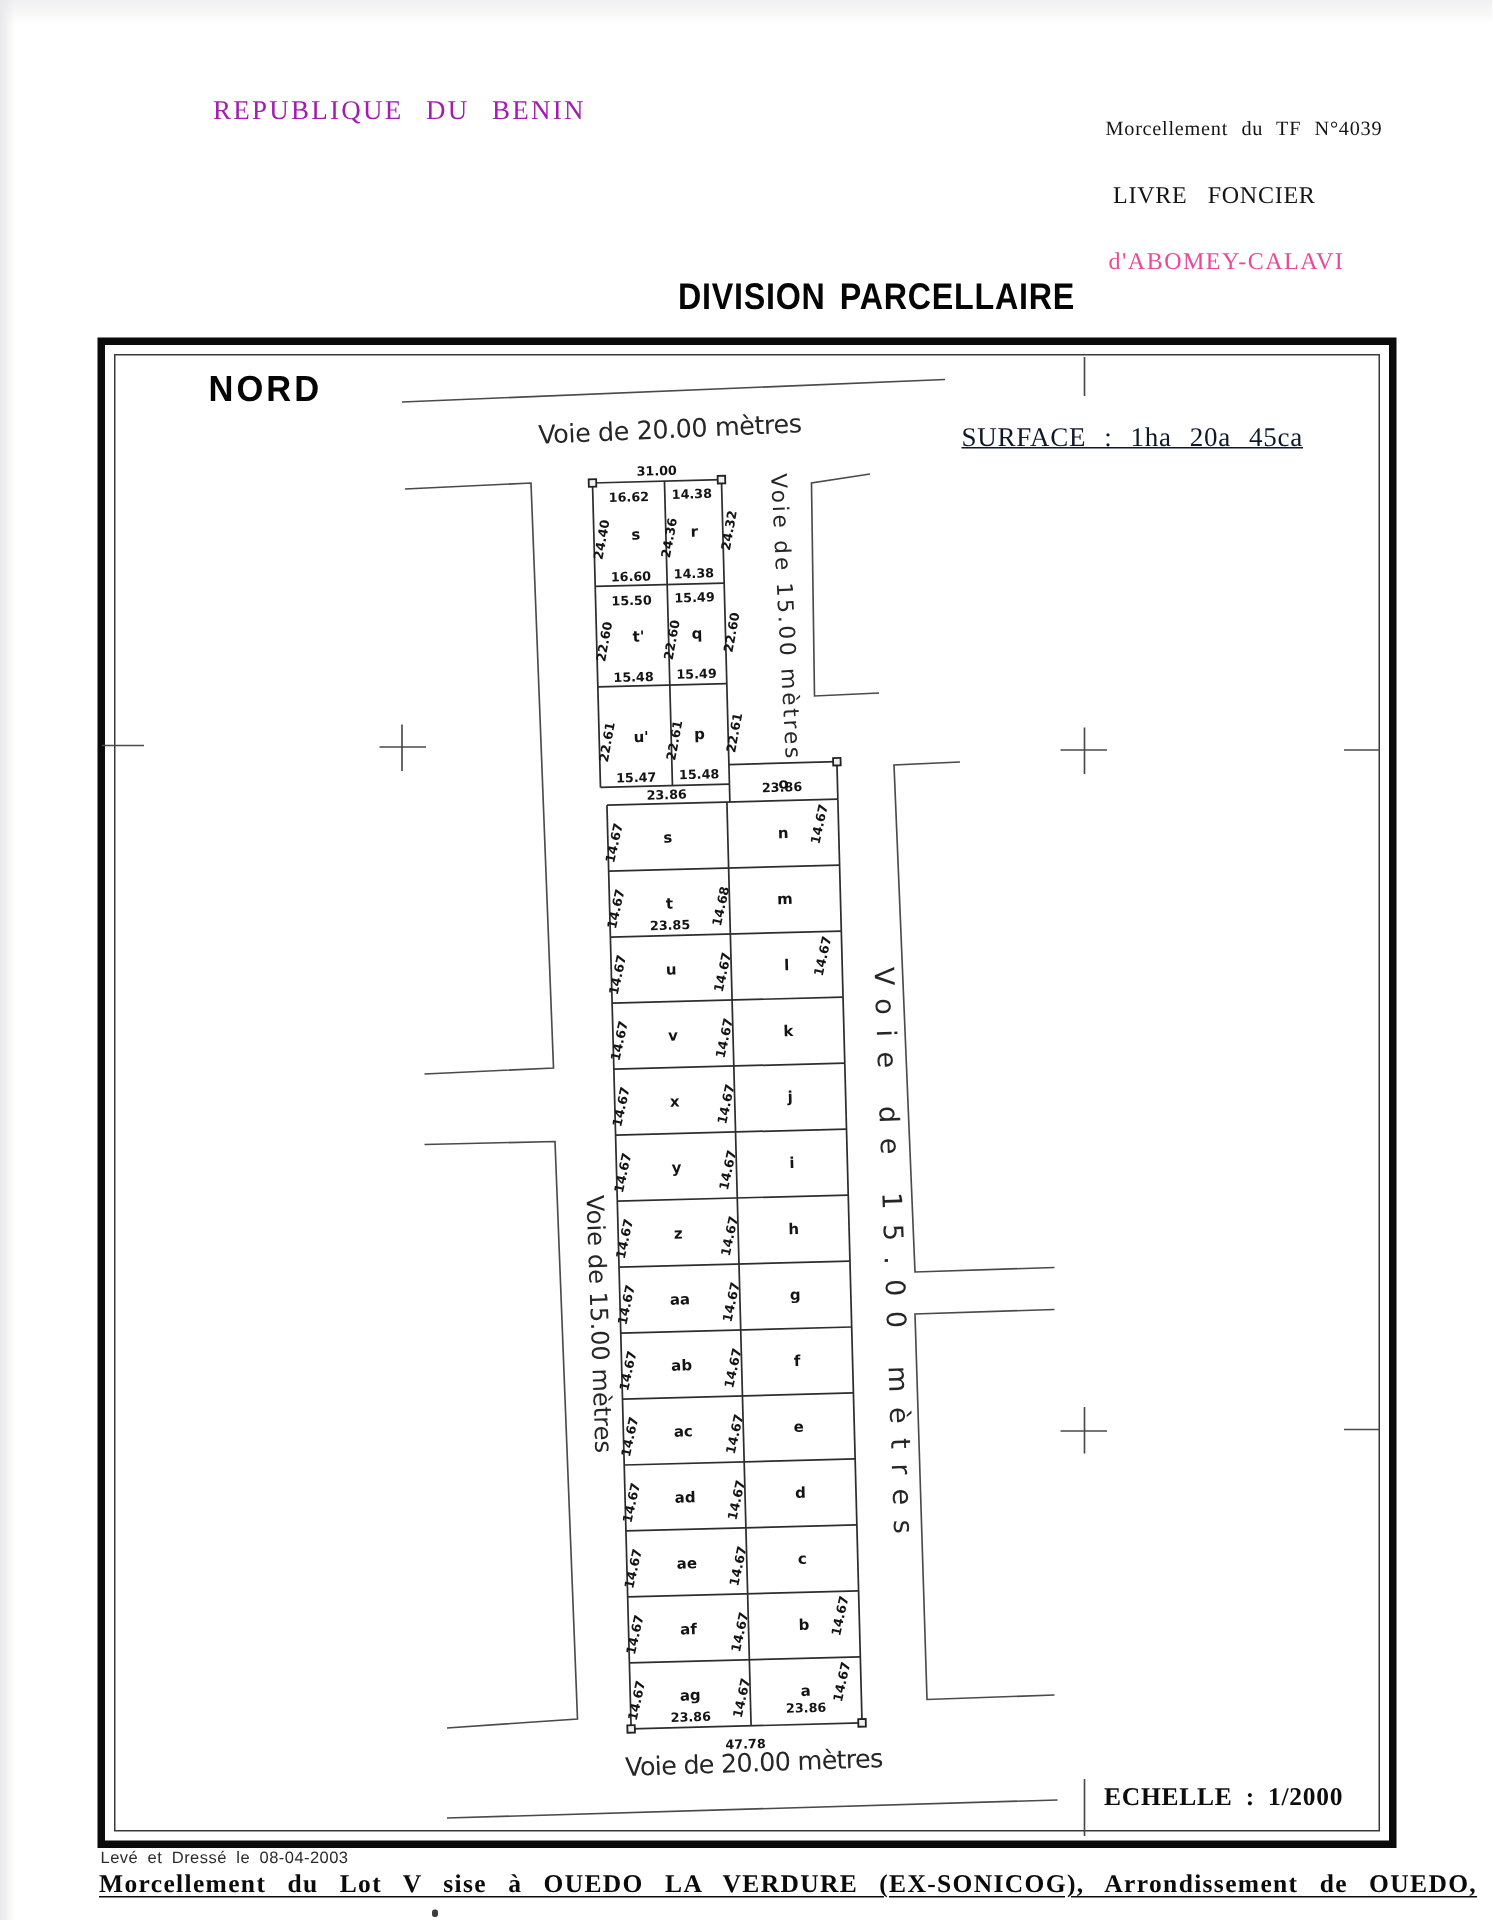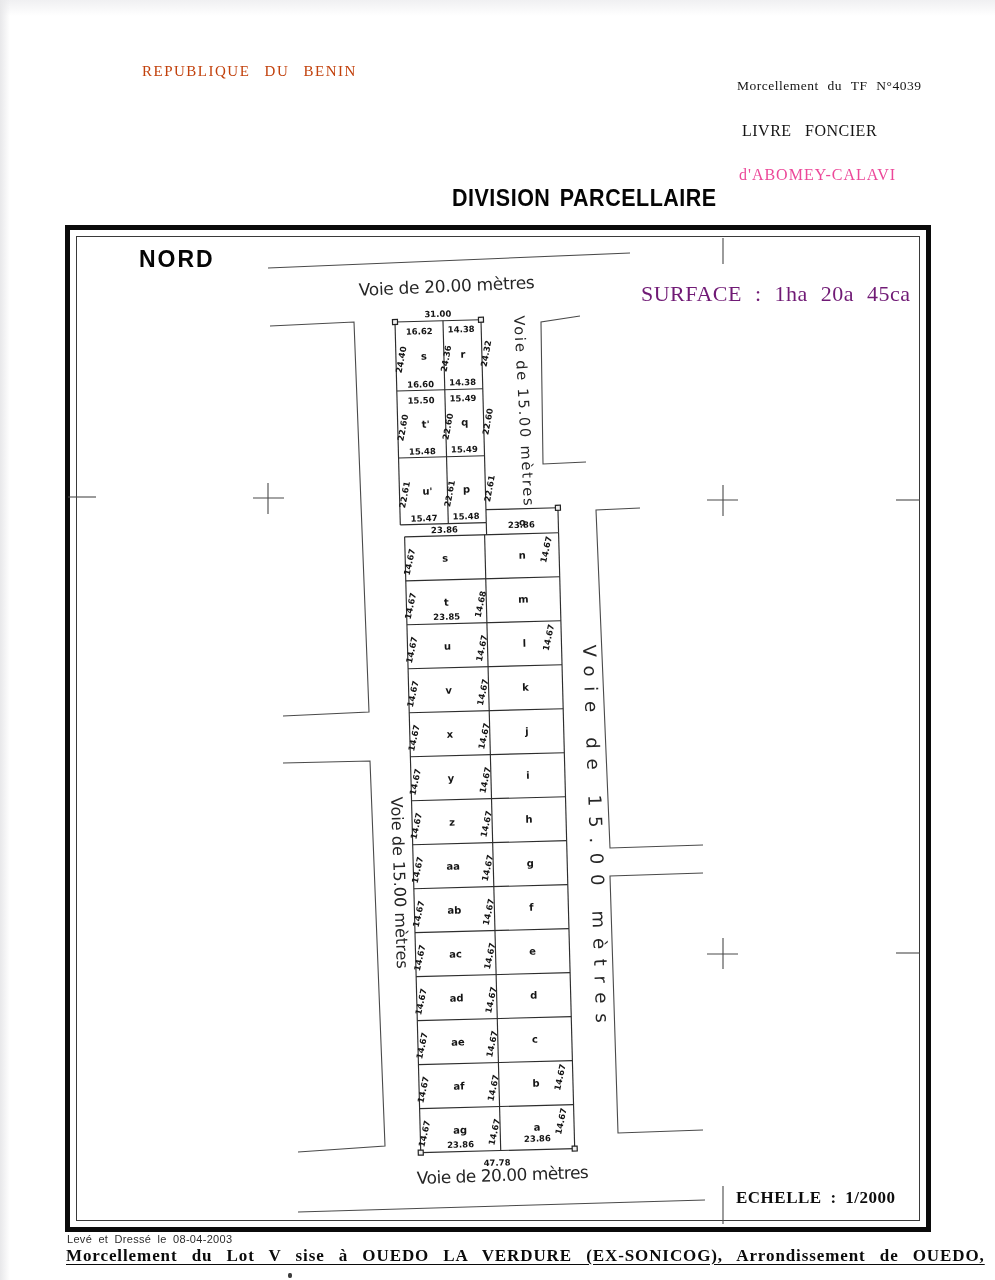--- a/index.html
+++ b/index.html
@@ -3,33 +3,33 @@
 <meta charset="utf-8">
 <style>
   html,body{margin:0;padding:0;background:#ffffff;}
   .page{position:relative;width:995px;height:1280px;background:#ffffff;overflow:hidden;
         font-family:"Liberation Serif",serif;color:#111;}
   .edge-left{position:absolute;left:0;top:0;width:10px;height:100%;
         background:linear-gradient(90deg,#e8e8ea,rgba(255,255,255,0));}
   .edge-top{position:absolute;left:0;top:0;width:100%;height:16px;
         background:linear-gradient(#f0f0f2,rgba(255,255,255,0));}
   .abs{position:absolute;white-space:nowrap;}
-  .country{left:142px;top:63px;font-size:15px;letter-spacing:1.5px;word-spacing:9px;color:#c2410c;}
+  .country{left:142px;top:63px;font-size:18px;letter-spacing:1.5px;word-spacing:9px;color:#a21caf;}
   .ref{left:737px;top:78px;font-size:13.5px;letter-spacing:.5px;word-spacing:5px;color:#141414;}
   .livre{left:742px;top:122px;font-size:16px;letter-spacing:.5px;word-spacing:9px;color:#141414;}
   .commune{left:739px;top:166px;font-size:16px;letter-spacing:1px;color:#ec4899;}
   .doc-title{left:452px;top:184px;font-family:"Liberation Sans",sans-serif;font-weight:700;
         font-size:21.5px;letter-spacing:.5px;word-spacing:3px;color:#050505;
         transform:scaleY(1.15);transform-origin:left top;}
   .frame{position:absolute;left:65px;top:225px;width:856px;height:997px;
         border:5px solid #0b0b0b;}
   .frame-inner{position:absolute;inset:6px;border:1px solid #3a3a3a;}
   .nord{left:139px;top:245px;font-family:"Liberation Sans",sans-serif;font-weight:700;
         font-size:23px;letter-spacing:2px;color:#050505;transform:scaleY(1.05);transform-origin:left top;}
-  .surface{left:641px;top:281px;font-size:22px;letter-spacing:.5px;word-spacing:7px;color:#701a75;}
+  .surface{left:641px;top:281px;font-size:18px;letter-spacing:.5px;word-spacing:7px;color:#0f172a;text-decoration:underline;}
   .echelle{left:736px;top:1188px;font-size:17px;font-weight:600;letter-spacing:.5px;word-spacing:4px;color:#0d0d0d;text-align:center;}
   .foot-note{left:67px;top:1233px;font-family:Liberation Sans, sans-serif;font-size:11px;
         letter-spacing:.3px;word-spacing:3px;color:#2b2b2b;text-align:center;}
   .foot-desc{left:66px;top:1246px;font-size:17px;font-weight:700;letter-spacing:.9px;word-spacing:9px;
         color:#0b0b0b;text-decoration:underline;text-underline-offset:3px;}
   .artifact{left:288px;top:1273px;width:4px;height:5px;background:#3c3c3c;border-radius:40%;}
   svg.plan{position:absolute;left:0;top:0;}
   .nline{stroke:#4a4a4a;stroke-width:1.1;fill:none;}
   .pline{stroke:#2d2d2d;stroke-width:1.15;fill:none;}
   .marker{fill:#f0f0f0;stroke:#222;stroke-width:1.2;}

